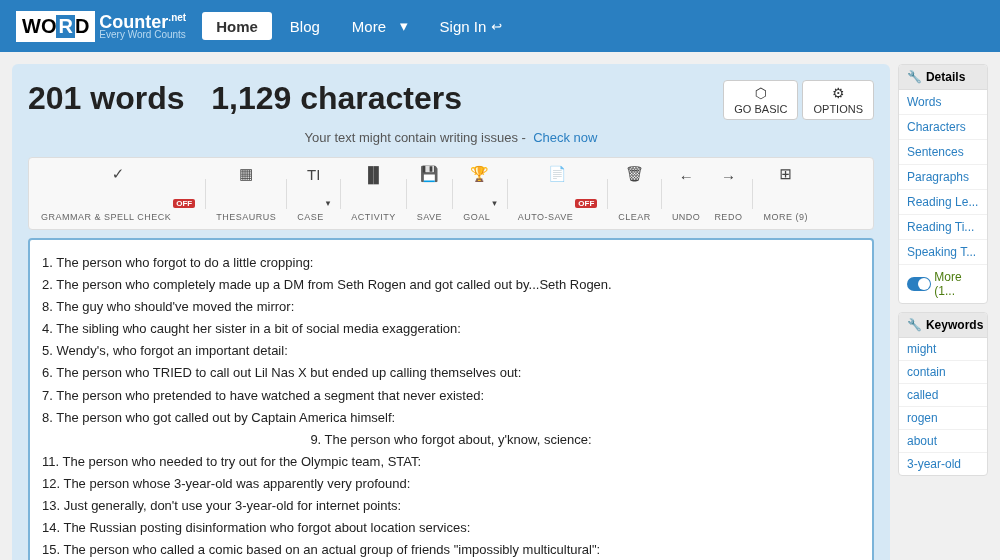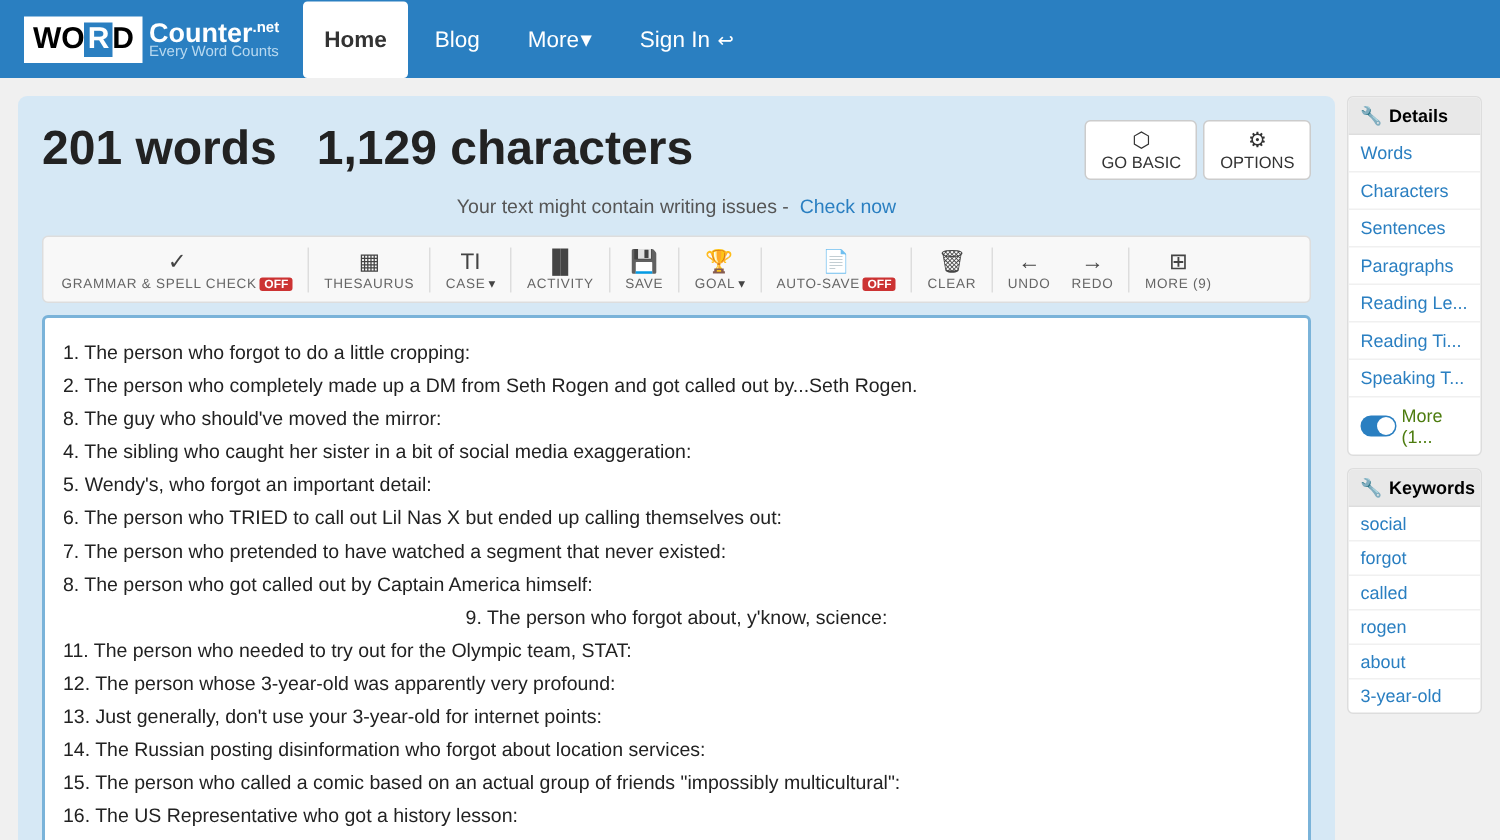--- a/index.html
+++ b/index.html
@@ -28,28 +28,28 @@
     }
     .logo-wrap { display: flex; flex-direction: column; }
     .nav-btn {
       background: none;
       border: none;
       color: #fff;
       font-size: 15px;
       padding: 6px 14px;
       cursor: pointer;
       border-radius: 3px;
-      height: 51px;
+      height: 28px;
     }
     .nav-btn.active {
       background: #fff;
       color: #333;
       font-weight: bold;
     }
-    .nav-more { display: flex; align-items: center; gap: 1px; }
+    .nav-more { display: flex; align-items: center; gap: 14px; }
     .nav-sign { display: flex; align-items: center; gap: 5px; }
 
     
     .main-wrap {
       display: flex;
       gap: 0;
       padding: 12px;
       max-width: 1000px;
     }
     .content-area {
@@ -119,21 +119,21 @@
       align-items: center;
       padding: 3px 6px;
       cursor: pointer;
       border-radius: 3px;
       font-size: 10px;
       color: #444;
       white-space: nowrap;
       gap: 1px;
     }
     .tool-icon { font-size: 15px; }
-    .tool-label { font-size: 9px; color: #666; letter-spacing: 0.5px; }
+    .tool-label { font-size: 9px; color: #666; letter-spacing: 0.5px; margin-top: 28px; }
     .badge-off {
       background: #cc3333;
       color: #fff;
       font-size: 8px;
       border-radius: 2px;
       padding: 0 3px;
       font-weight: bold;
     }
     .badge-row { display: flex; align-items: center; gap: 2px; }
     .tool-divider { width: 1px; height: 30px; background: #ddd; margin: 0 2px; }
@@ -407,22 +407,22 @@
         <span class="toggle-on"></span>
         <span>More (1...</span>
       </div>
     </div>
 
     <div class="sidebar-section">
       <div class="sidebar-header">
         <span>🔧</span>
         <span>Keywords</span>
       </div>
-      <div class="kw-item">social</div>
-      <div class="kw-item">forgot</div>
+      <div class="kw-item">might</div>
+      <div class="kw-item">contain</div>
       <div class="kw-item">called</div>
       <div class="kw-item">rogen</div>
       <div class="kw-item">about</div>
       <div class="kw-item">3-year-old</div>
     </div>
 
   </div>
 
 </div>
 

